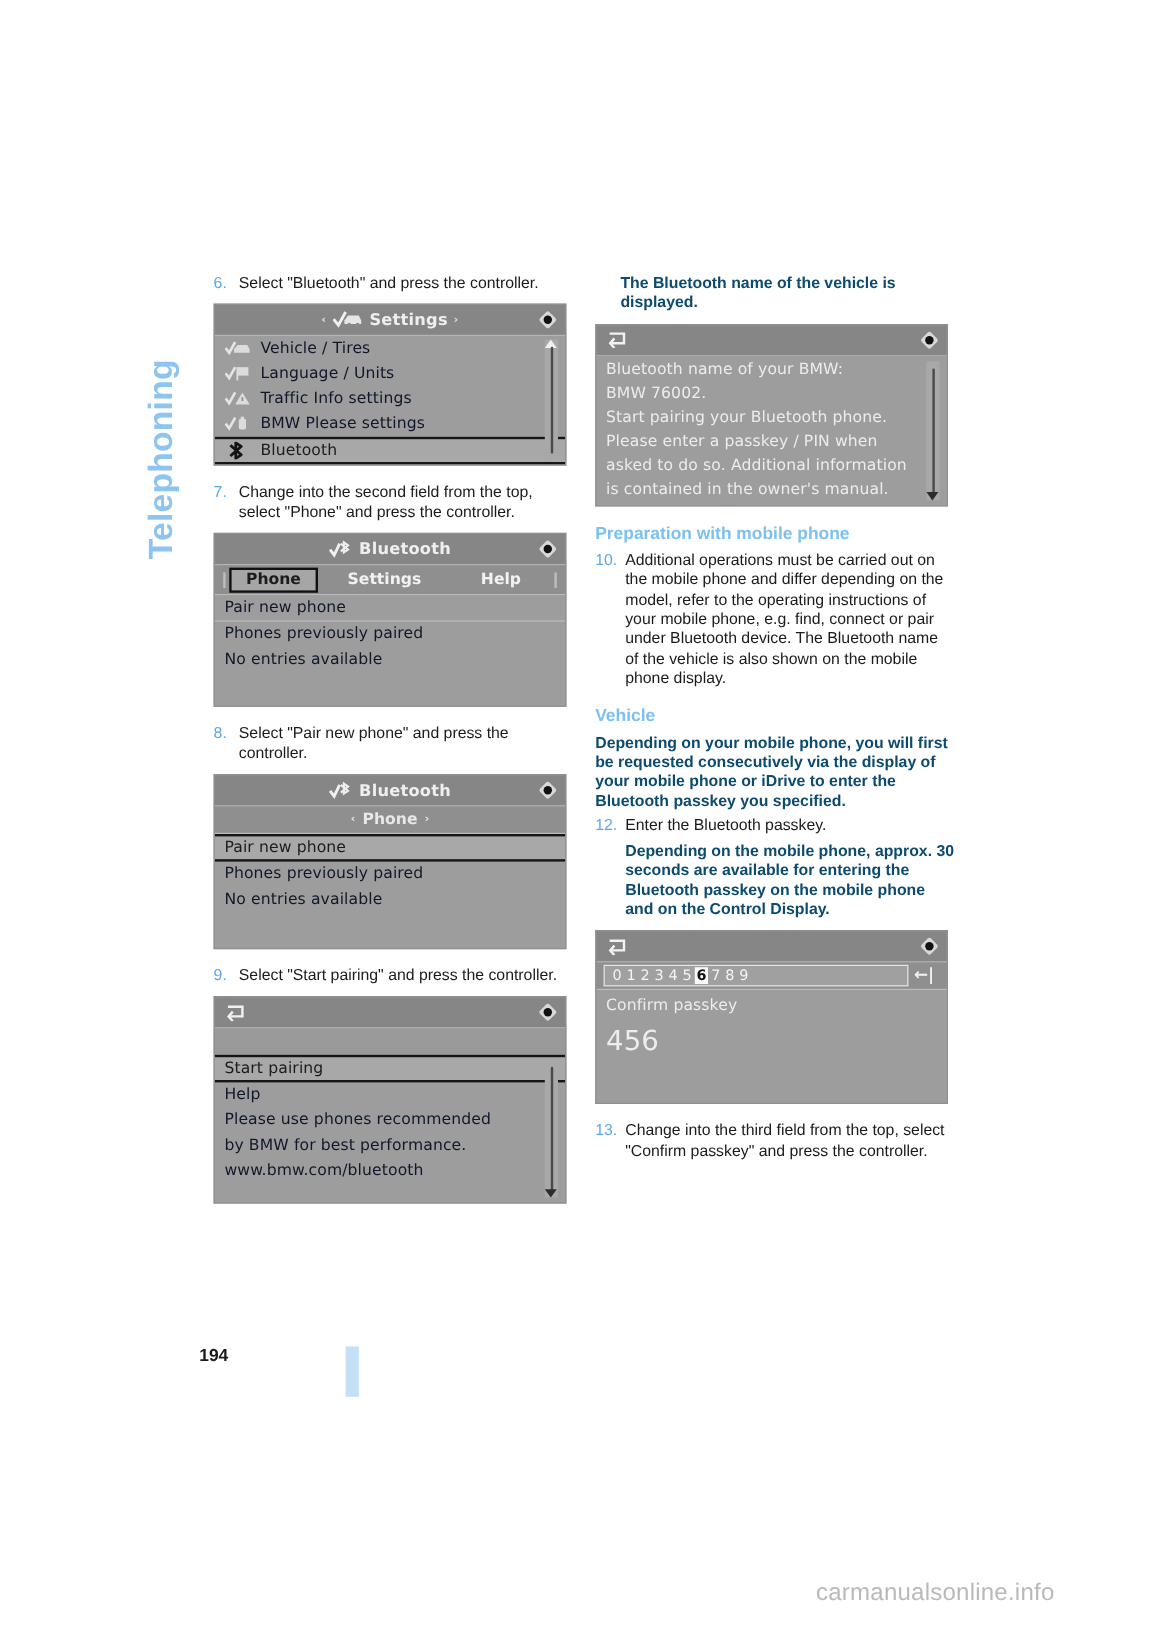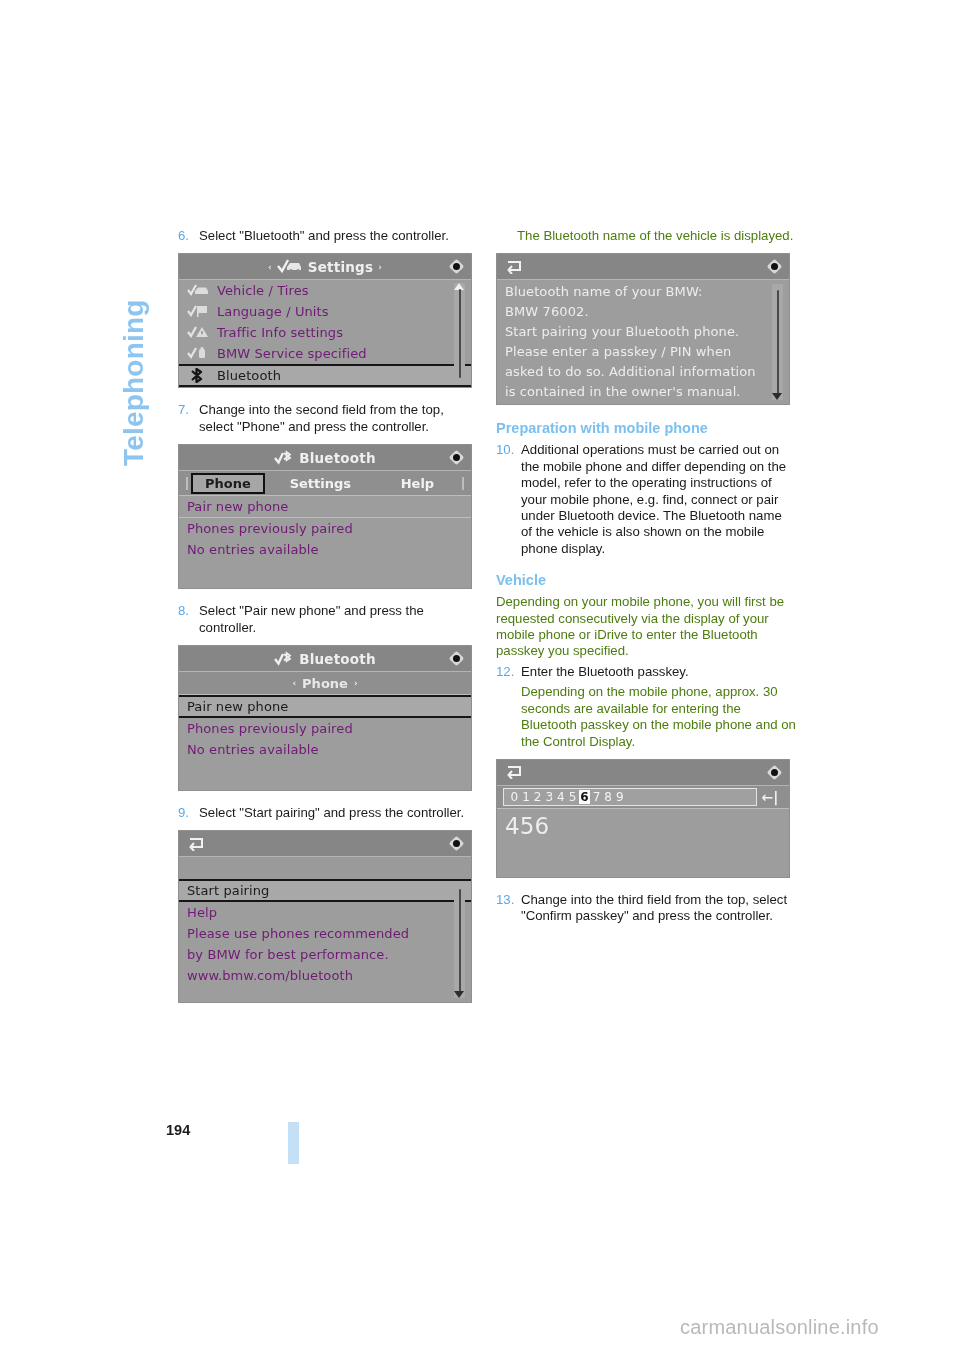--- a/index.html
+++ b/index.html
@@ -63,22 +63,23 @@
     flex: 0 0 auto;
     min-width: 21px;
     font-size: 13.2px;
     font-weight: normal;
   }
   .step-num.wide { min-width: 25px; }
   .step-body { flex: 1 1 auto; }
   .para {
     font-size: 13.2px;
     line-height: 16.4px;
-    color: #4d7c0f;
+    color: #0c4a6e;
     margin-bottom: 4px;
+    font-weight: bold;
   }
   .para.indent { margin-left: 21px; }
 
   h2.section {
     font-size: 14.5px;
     font-weight: bold;
     color: #7cc0ef;
     margin: 14px 0 5px 0;
     line-height: 18px;
   }
@@ -153,21 +154,21 @@
   }
 
   
   .sc-body { background: #9d9d9d; }
   .sc-row {
     display: flex;
     align-items: center;
     gap: 8px;
     height: 21px;
     padding: 0 8px;
-    color: #701a75;
+    color: #0f172a;
     font-size: 13px;
     letter-spacing: 0.1px;
     white-space: nowrap;
   }
   .sc-row.sel {
     background: #a8a8a8;
     border-top: 2px solid #161616;
     border-bottom: 2px solid #161616;
     color: #1b1b1b;
     height: 19px;
@@ -403,21 +404,21 @@
         </div>
 
         <div class="sc-row">
           <span class="sc-ico">
             <svg width="22" height="15" viewBox="0 0 22 15">
               <path d="M1 7 L4 11 L9 2" stroke="#e4e4e4" stroke-width="2.2" fill="none"></path>
               <rect x="12" y="3" width="6" height="9" rx="1.5" fill="#dcdcdc"></rect>
               <rect x="13.6" y="1.2" width="2.8" height="2.4" fill="#dcdcdc"></rect>
             </svg>
           </span>
-          <span>BMW Service specified</span>
+          <span>BMW Please settings</span>
         </div>
 
         <div class="sc-row sel">
           <span class="sc-ico">
             <svg width="22" height="15" viewBox="0 0 22 15">
               <path d="M5 3 L14 11 L9.5 14 V1 L14 4 L5 12" stroke="#141414" stroke-width="2.3" fill="none" stroke-linejoin="round"></path>
             </svg>
           </span>
           <span>Bluetooth</span>
         </div>
@@ -625,20 +626,21 @@
           <span class="dg">4</span>
           <span class="dg">5</span>
           <span class="dg on">6</span>
           <span class="dg">7</span>
           <span class="dg">8</span>
           <span class="dg">9</span>
         </span>
         <span class="sc-bksp">←|</span>
       </div>
       <div class="sc-body">
+        <div class="sc-text" style="padding-top:4px">Confirm passkey</div>
         <div class="sc-text" style="padding-top:2px">
           <span class="big">456</span>
         </div>
         <div class="sc-pad" style="height:34px"></div>
       </div>
 
     </div>
 
     <div class="step">
       <span class="step-num wide">13.</span>

